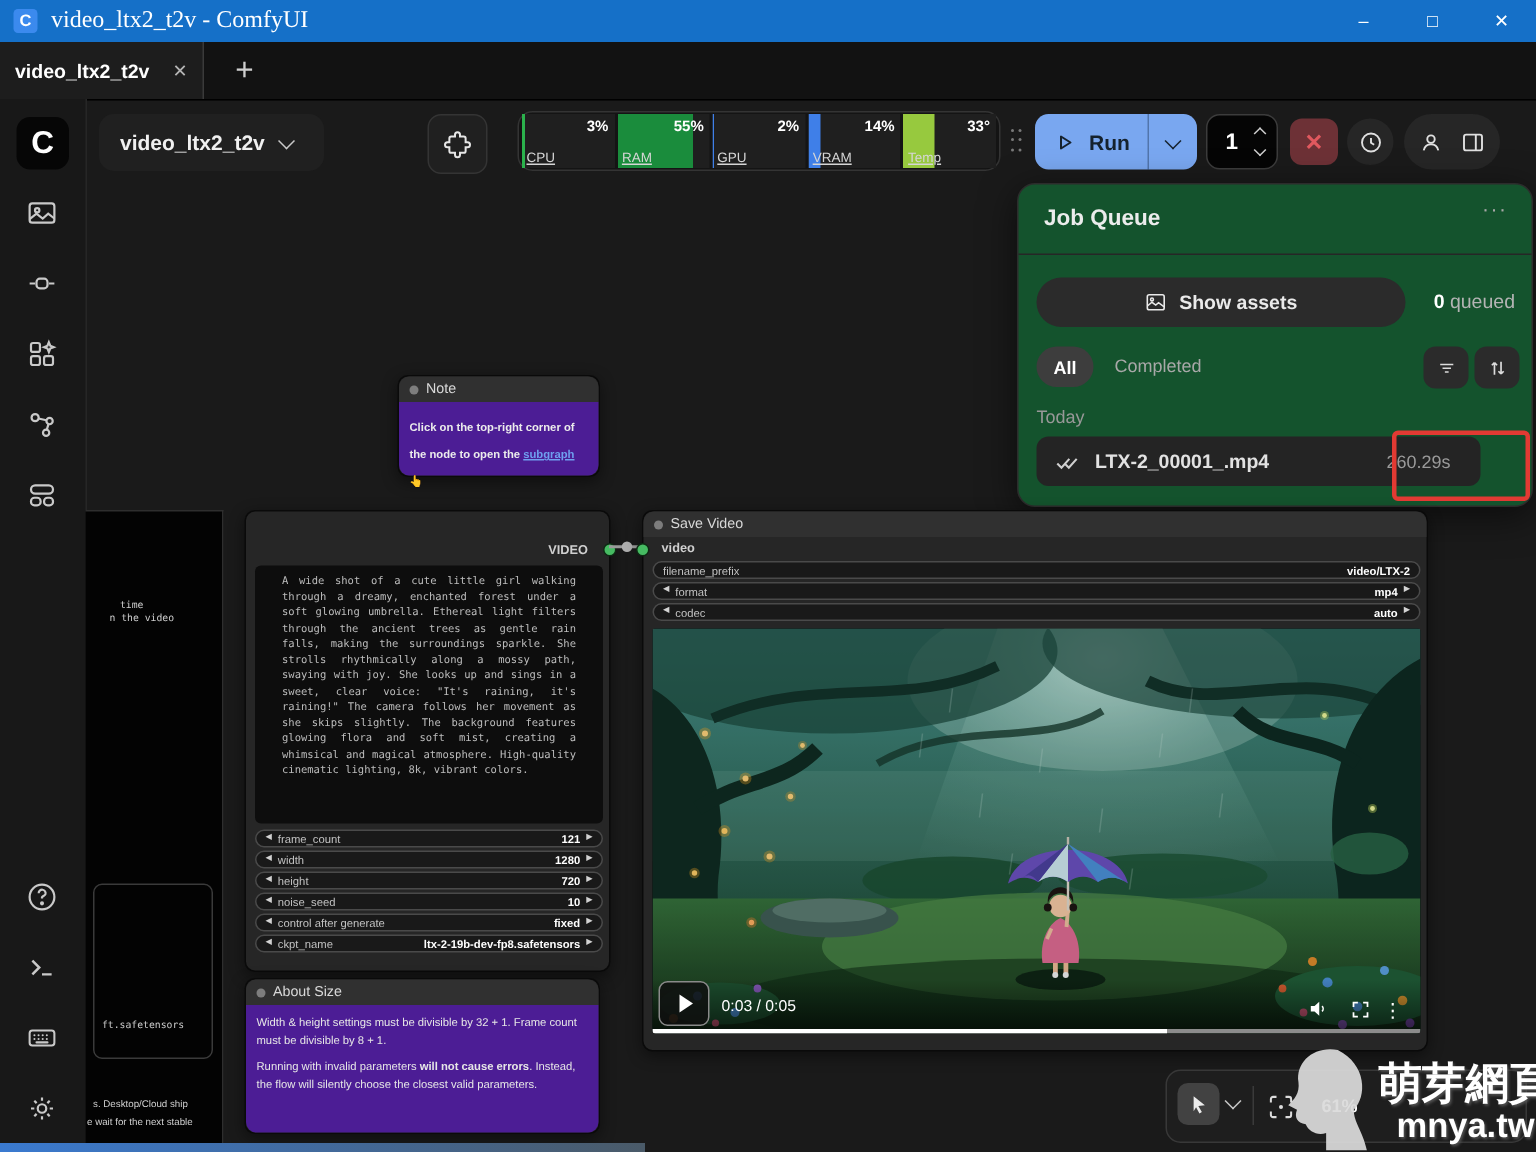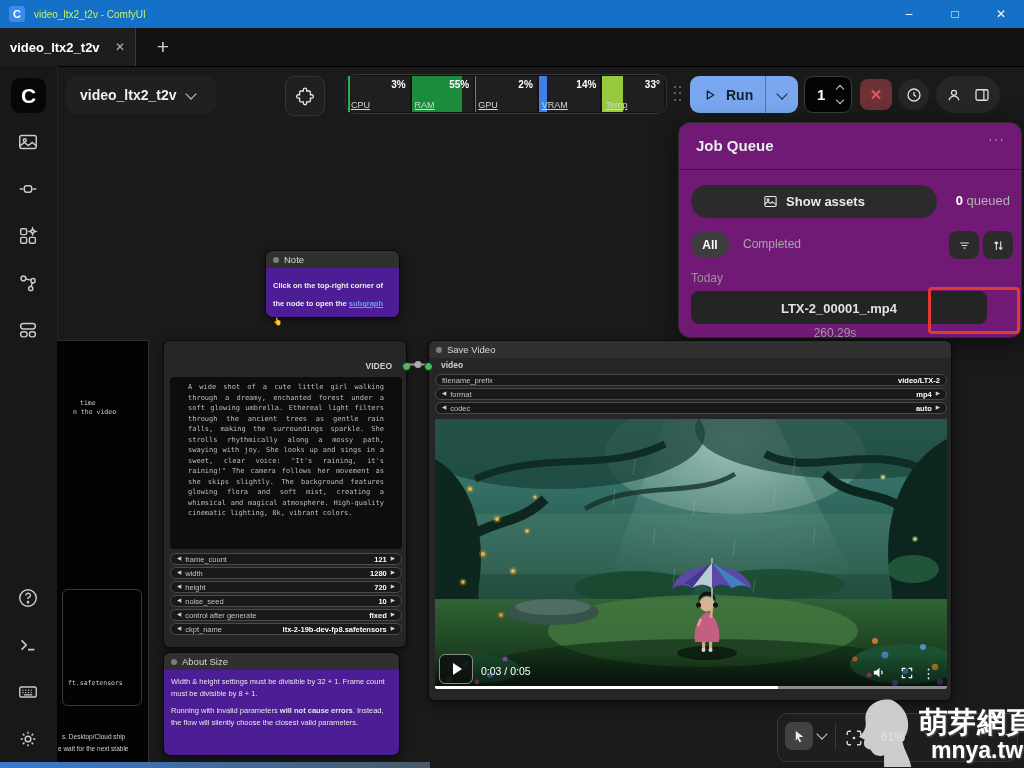--- a/index.html
+++ b/index.html
@@ -5,21 +5,21 @@
   html,body{margin:0;padding:0;background:#000;}
   .stage{position:relative;width:1024px;height:768px;overflow:hidden;background:#1a1a1a;
          font-family:"Liberation Sans",sans-serif;-webkit-font-smoothing:antialiased;}
   .abs{position:absolute;}
   svg{display:block;}
 
   
   .titlebar{left:0;top:0;width:1024px;height:28px;background:#1570c8;display:flex;align-items:center;}
   .app-ico{width:16px;height:16px;margin-left:9px;border-radius:3px;background:#3b8aee;
            display:flex;align-items:center;justify-content:center;color:#fff;font-size:11px;font-weight:700;}
-  .tb-title{color:#bef264;font-size:10px;margin-left:9px;}
+  .tb-title{color:#ffffff;font-size:16px;margin-left:9px;font-family:Liberation Serif, serif;}
   .win-btns{margin-left:auto;display:flex;height:28px;}
   .win-btn{width:46px;height:28px;display:flex;align-items:center;justify-content:center;color:#fff;font-size:12px;}
 
   
   .tabbar{left:0;top:28px;width:1024px;height:38px;background:#121212;border-bottom:1px solid #000;}
   .tab{position:absolute;left:0;top:0;width:136px;height:38px;background:#1d1d1d;border-right:1px solid #3a3a3a;
        display:flex;align-items:center;padding:0 10px;box-sizing:border-box;}
   .tab-label{color:#fff;font-size:13px;font-weight:700;flex:1;}
   .tab-close{color:#b5b5b5;font-size:12px;}
   .newtab{position:absolute;left:146px;top:2px;width:34px;height:34px;display:flex;align-items:center;justify-content:center;
@@ -55,37 +55,37 @@
   .count-val{color:#fff;font-size:15px;font-weight:700;margin-left:12px;flex:1;}
   .steppers{display:flex;flex-direction:column;gap:5px;margin-right:8px;}
   .st-up{width:5px;height:5px;border-left:1.4px solid #cfcfcf;border-top:1.4px solid #cfcfcf;transform:rotate(45deg);}
   .st-dn{width:5px;height:5px;border-right:1.4px solid #cfcfcf;border-bottom:1.4px solid #cfcfcf;transform:rotate(45deg);}
   .x-btn{left:860px;top:79px;width:32px;height:31px;background:#6d3136;border-radius:8px;display:flex;align-items:center;
          justify-content:center;color:#e0585e;font-size:15px;font-weight:700;}
   .hist-btn{left:898px;top:79px;width:31px;height:31px;background:#262626;border-radius:50%;display:flex;align-items:center;justify-content:center;}
   .user-panel{left:936px;top:76px;width:64px;height:37px;background:#262626;border-radius:19px;display:flex;align-items:center;justify-content:space-evenly;}
 
   
-  .jq{left:678px;top:122px;width:344px;height:216px;background:#701a75;border:1px solid #2c2c2c;border-radius:12px;
+  .jq{left:678px;top:122px;width:344px;height:216px;background:#14532d;border:1px solid #2c2c2c;border-radius:12px;
       box-shadow:0 6px 24px rgba(0,0,0,.55);box-sizing:border-box;}
   .jq-title{position:absolute;left:17px;top:14px;font-size:15px;font-weight:700;color:#ececec;}
   .jq-menu{position:absolute;right:16px;top:8px;font-size:14px;color:#a8a8a8;letter-spacing:1px;}
   .jq-div{position:absolute;left:0;top:46px;width:100%;height:1px;background:#262626;}
   .jq-assets{position:absolute;left:12px;top:62px;width:246px;height:33px;background:#2b2b2b;border-radius:17px;
              display:flex;align-items:center;justify-content:center;gap:8px;color:#eaeaea;font-size:13px;font-weight:600;}
   .jq-queued{position:absolute;right:11px;top:70px;font-size:13px;color:#b4b4b4;}
   .jq-queued b{color:#fff;}
   .pill-all{position:absolute;left:12px;top:108px;width:38px;height:27px;background:#3d3d3d;border-radius:14px;
             display:flex;align-items:center;justify-content:center;color:#fff;font-size:12px;font-weight:600;}
   .lbl-completed{position:absolute;left:64px;top:114px;font-size:12px;color:#a8a8a8;}
   .jq-iconbtn{position:absolute;top:108px;width:30px;height:28px;background:#2b2b2b;border-radius:8px;
               display:flex;align-items:center;justify-content:center;}
   .jq-today{position:absolute;left:12px;top:148px;font-size:12px;color:#989898;}
   .jq-item{position:absolute;left:12px;top:168px;width:296px;height:33px;background:#242424;border-radius:8px;
-           display:flex;align-items:center;padding:0 12px;box-sizing:border-box;gap:10px;flex-direction:column;}
+           display:flex;align-items:center;padding:0 12px;box-sizing:border-box;gap:10px;}
   .jq-file{color:#e2e2e2;font-size:13px;font-weight:600;flex:1;}
   .jq-dur{color:#9a9a9a;font-size:12px;margin-right:8px;}
   .redbox{position:absolute;left:249px;top:164px;width:86px;height:41px;border:3px solid #e23a33;border-radius:4px;z-index:6;}
 
   
   .node{position:absolute;background:#262626;border:1px solid #0a0a0a;border-radius:7px;
         box-shadow:0 3px 10px rgba(0,0,0,.45);box-sizing:border-box;}
   .nhead{position:absolute;left:0;top:0;right:0;height:17px;background:#303030;border-radius:7px 7px 0 0;
          display:flex;align-items:center;padding:0 7px;box-sizing:border-box;gap:5px;}
   .ntitle{font-size:9.5px;color:#d8d8d8;}

